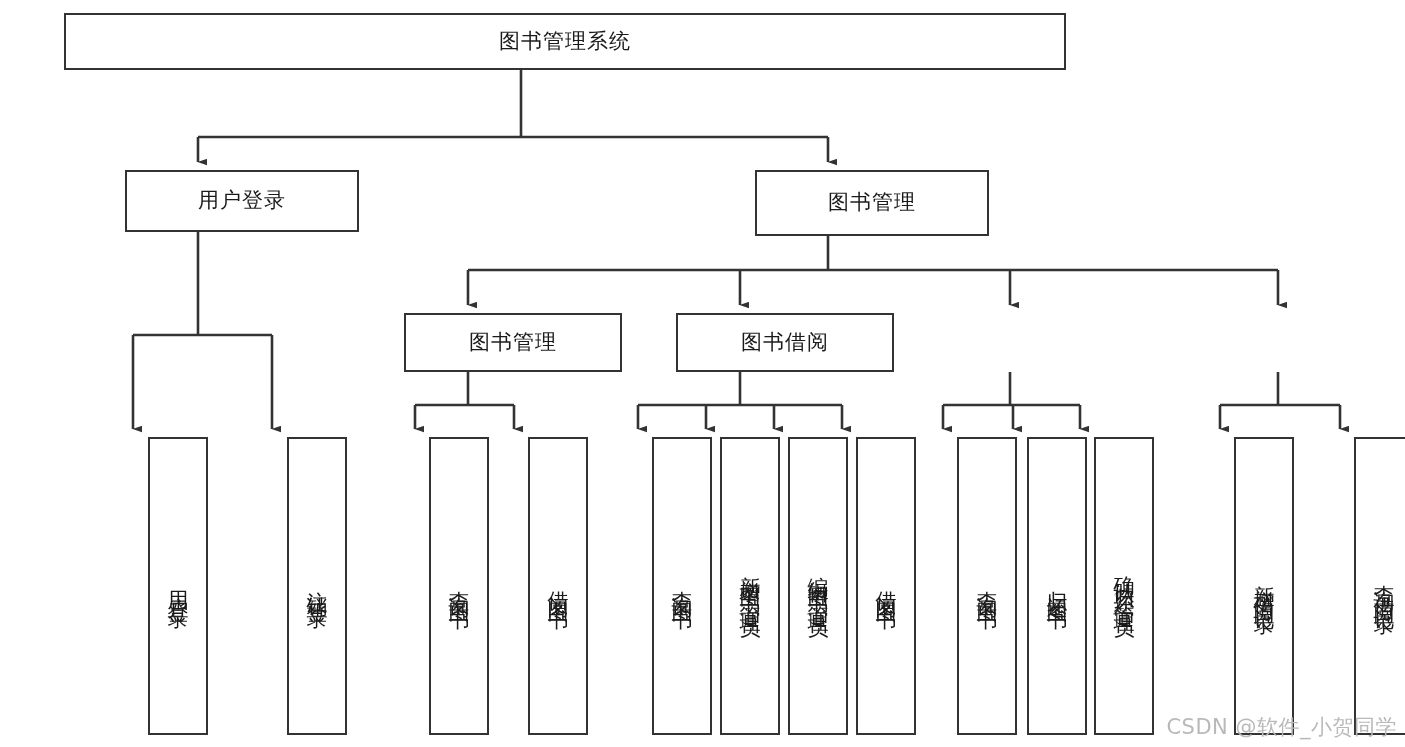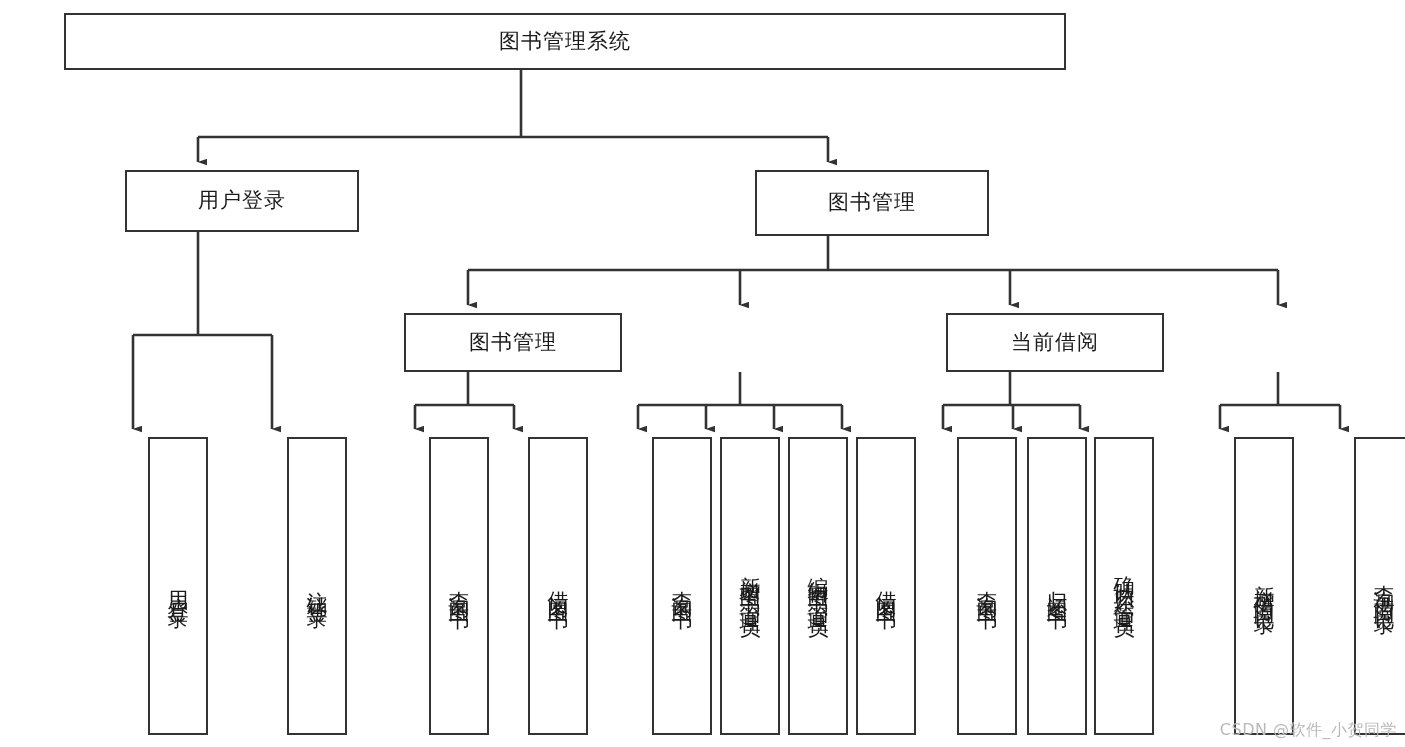--- a/index.html
+++ b/index.html
@@ -43,21 +43,21 @@
     text-orientation: upright;
     font-size: 21px;
     letter-spacing: 6px;
     line-height: 1.15;
     white-space: nowrap;
   }
   .watermark {
     position: absolute;
     right: 8px;
     bottom: 6px;
-    font-size: 16px;
+    font-size: 21px;
     color: #b9b9b9;
     letter-spacing: 0.5px;
     white-space: nowrap;
   }
 </style>
 </head>
 <body>
 
 <div id="canvas">
 
@@ -118,22 +118,22 @@
   <div class="node-box node-h" id="node-l2-0" style="left: 81px; top: 170px; width: 234px; height: 62px;">
     <span>用户登录</span>
   </div>
   <div class="node-box node-h" id="node-l2-1" style="left: 711px; top: 170px; width: 234px; height: 66px;">
     <span>图书管理</span>
   </div>
 
   <div class="node-box node-h" id="node-l3-0" style="left: 360px; top: 313px; width: 218px; height: 59px;">
     <span>图书管理</span>
   </div>
-  <div class="node-box node-h" id="node-l3-2" style="left: 902px; top: 313px; width: 218px; height: 59px;">
-    <span>当前借阅</span>
+  <div class="node-box node-h" id="node-l3-1" style="left: 632px; top: 313px; width: 218px; height: 59px;">
+    <span>图书借阅</span>
   </div>
 
   <div class="node-box" id="node-leaf-0" style="left: 104px; top: 437px; width: 60px; height: 298px;">
     <span class="node-v">用户登录</span>
   </div>
   <div class="node-box" id="node-leaf-1" style="left: 243px; top: 437px; width: 60px; height: 298px;">
     <span class="node-v">注销登录</span>
   </div>
   <div class="node-box" id="node-leaf-2" style="left: 385px; top: 437px; width: 60px; height: 298px;">
     <span class="node-v">查询图书</span>

